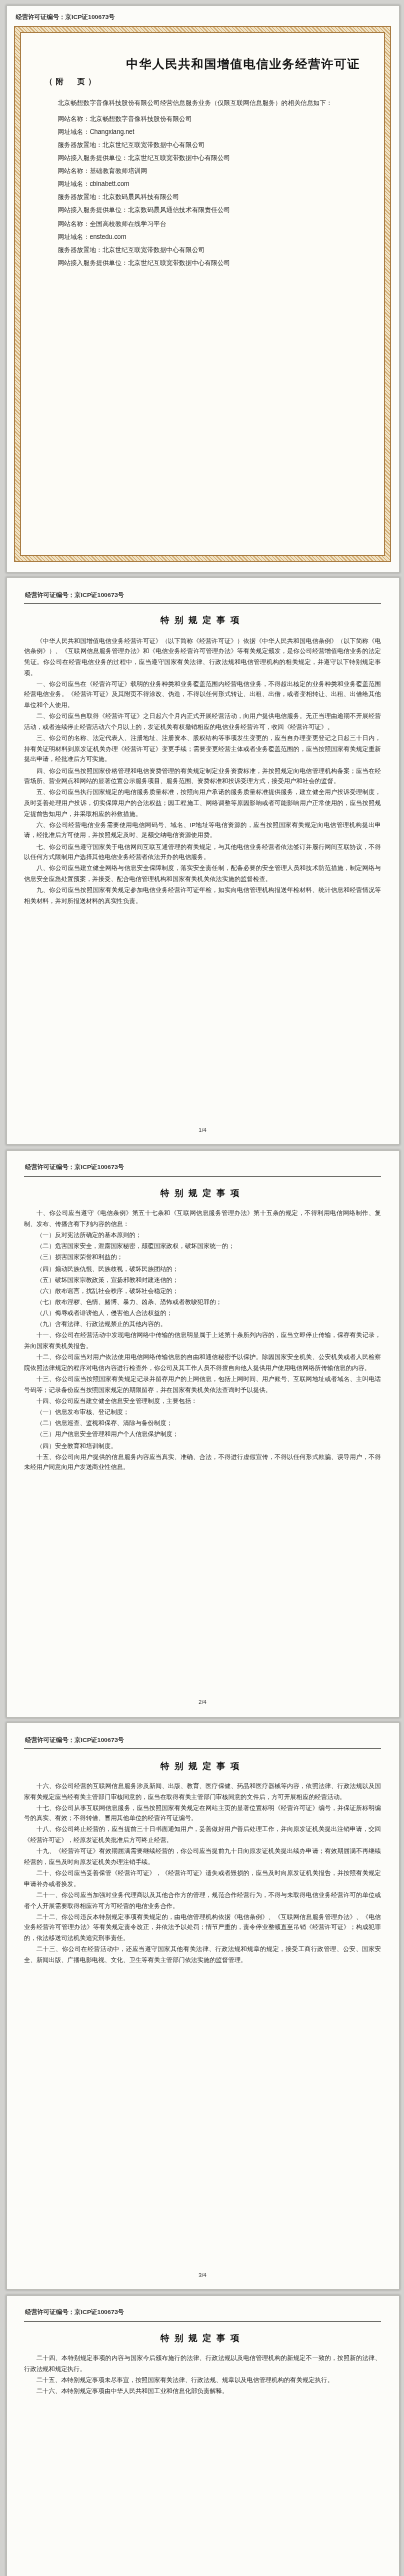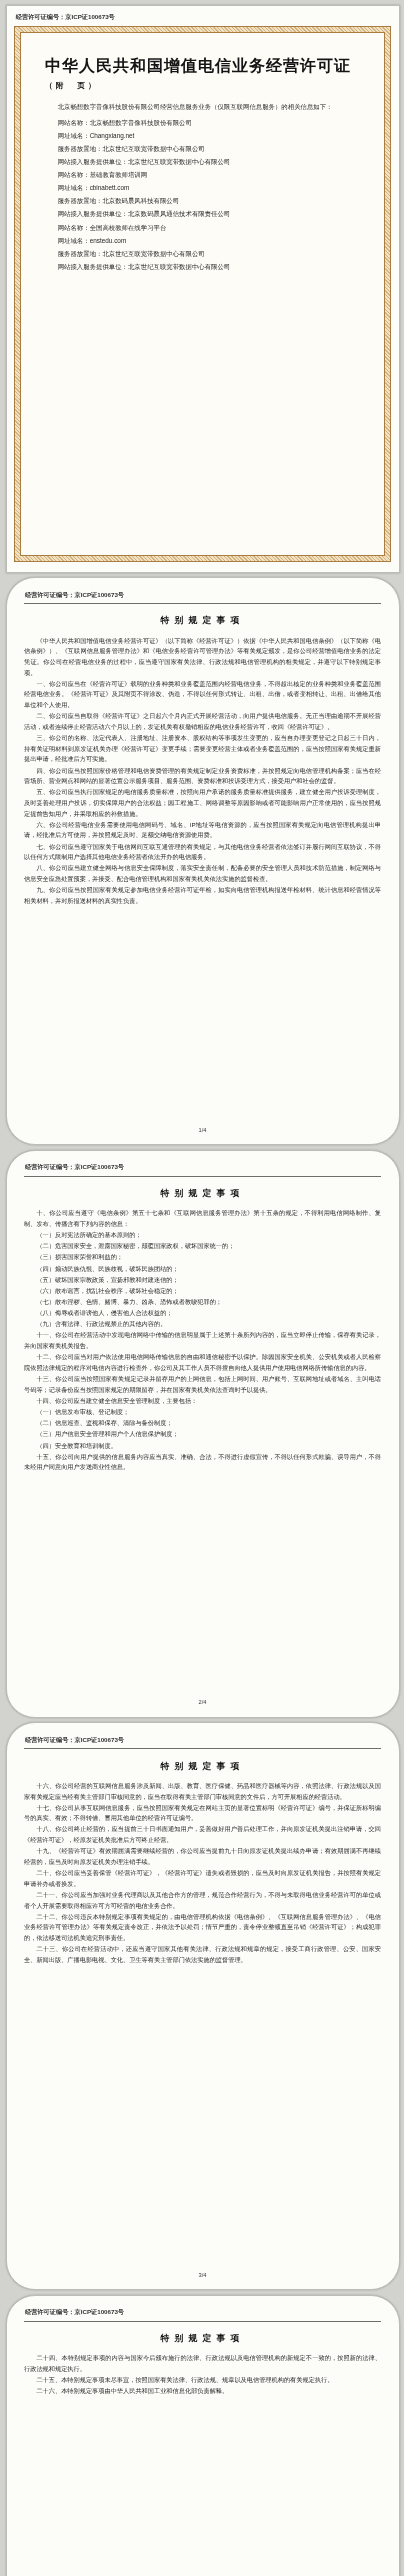--- a/index.html
+++ b/index.html
@@ -41,23 +41,23 @@
     background: repeating-linear-gradient(45deg, #d5b27c 0 1px, #efe1c2 1px 2.6px);
   }
   .cert-inner {
     height: 100%;
     box-sizing: border-box;
     background: #fdfcf7;
     border: 1px solid #a97c42;
     padding: 17.5px 24px;
   }
   .cert-title {
-    font-size: 16px;
-    font-weight: bold;
-    text-align: left;
+    font-size: 12px;
+    font-weight: bold;
+    text-align: right;
     letter-spacing: 1px;
     color: #141414;
     margin: 5.2px 0 4.1px;
   }
   .cert-subtitle {
     text-align: left;
     font-size: 7.7px;
     font-weight: bold;
     letter-spacing: 3.1px;
     color: #141414;
@@ -71,21 +71,21 @@
     margin: 0 0 2.1px;
   }
   .entry {
     font-size: 6.4px;
     line-height: 2.05;
     text-indent: 2em;
   }
   .entry-label { color: #1f1f1f; }
   .entry-value { color: #1f1f1f; }
   
-  .prov-page { padding: 12.4px 17.5px 0; border-radius: 29px; }
+  .prov-page { padding: 12.4px 17.5px 0; }
   .prov-head {
     font-size: 6.2px;
     font-weight: bold;
     color: #333;
     padding: 0 1px 3.6px;
     border-bottom: 0.5px solid #6e6e6a;
   }
   .prov-title {
     text-align: center;
     font-size: 8.8px;

